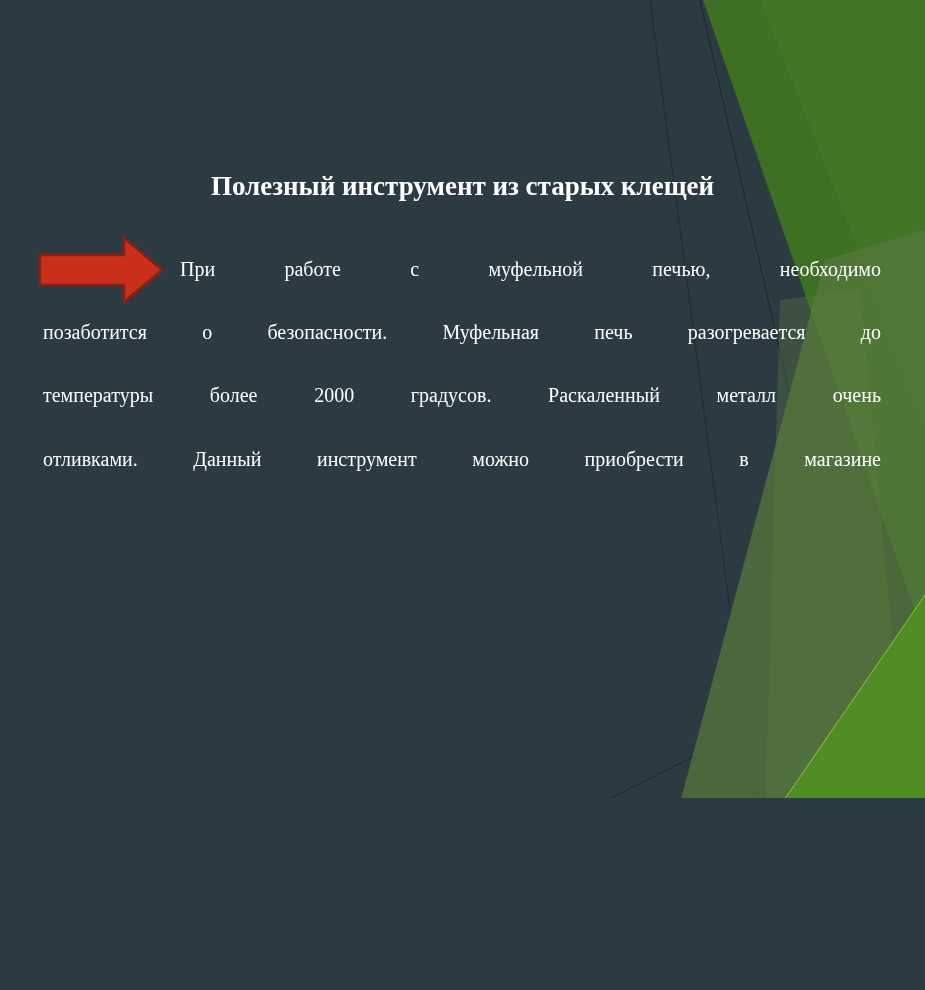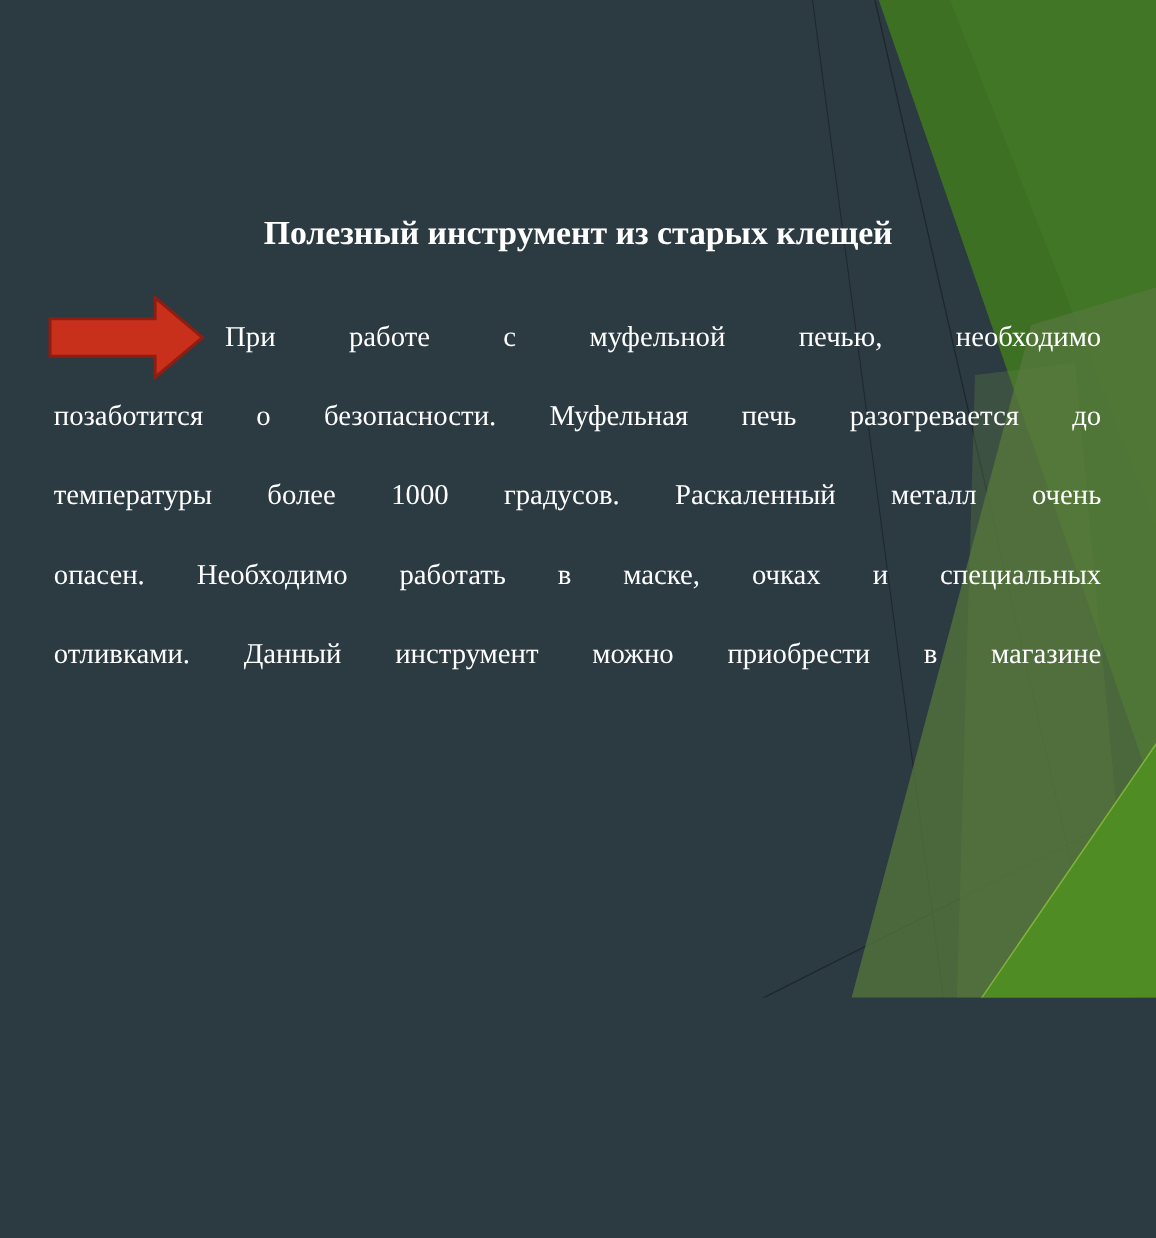--- a/index.html
+++ b/index.html
@@ -47,21 +47,21 @@
     top: 236px;
     width: 126px;
     height: 68px;
   }
   .body-text {
     position: absolute;
     left: 43px;
     top: 238px;
     width: 838px;
     color: #ffffff;
-    font-size: 23px;
+    font-size: 20px;
     line-height: 63.2px;
   }
   .line {
     display: block;
     height: 63.2px;
     white-space: nowrap;
     text-align: justify;
     text-align-last: justify;
   }
   .line.first {
@@ -99,18 +99,17 @@
 
   <div class="title">Полезный инструмент из старых клещей</div>
 
   <svg class="arrow" viewBox="0 0 126 68" xmlns="http://www.w3.org/2000/svg">
     <polygon points="2,19 86,19 86,2 124,34 86,66 86,49 2,49" fill="#c8301c" stroke="#8e1e12" stroke-width="2.5" stroke-linejoin="miter"></polygon>
   </svg>
 
   <div class="body-text">
     <span class="line first">При работе с муфельной печью, необходимо</span>
     <span class="line">позаботится о безопасности. Муфельная печь разогревается до</span>
-    <span class="line">температуры более 1000 градусов. Раскаленный металл очень</span>
-    <span class="line">опасен. Необходимо работать в маске, очках и специальных</span>
+    <span class="line">температуры более 2000 градусов. Раскаленный металл очень</span>
     <span class="line">отливками. Данный инструмент можно приобрести в магазине</span>
   </div>
 
 </div>
 
 </body></html>

